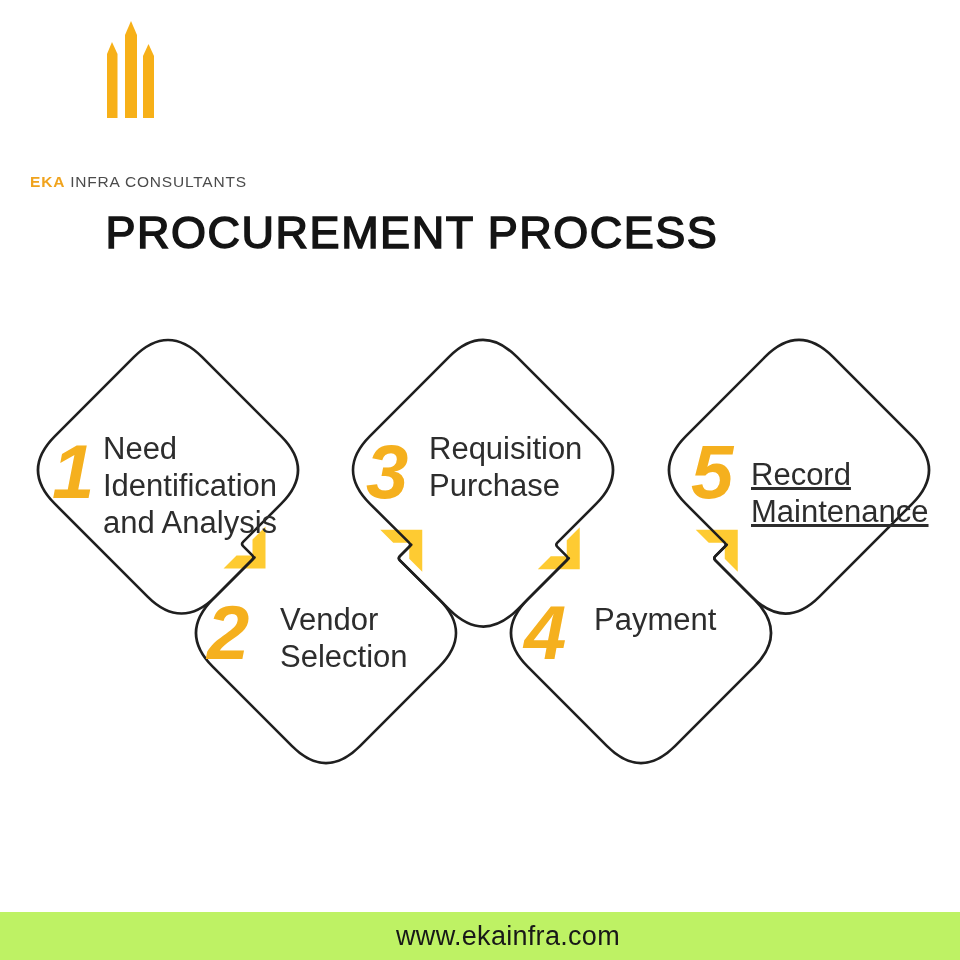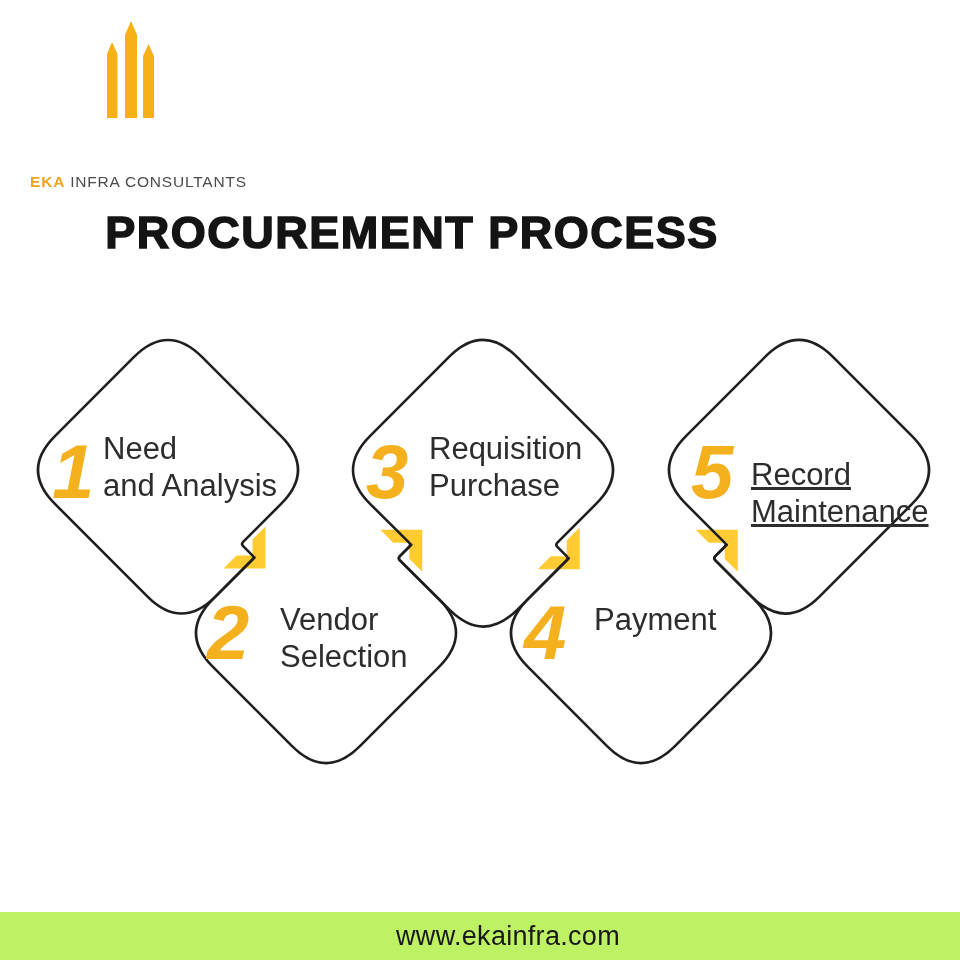--- a/index.html
+++ b/index.html
@@ -8,21 +8,21 @@
   .abs{position:absolute;}
 
   
   #logo-mark{left:100px;top:16px;width:60px;height:106px;}
   #brand-line{left:30px;top:133px;font-size:15.5px;letter-spacing:0.8px;white-space:nowrap;margin-top:40px;}
   #brand-bold{font-weight:700;}
   #brand-rest{font-weight:400;}
 
   
   #page-title{left:0;top:207px;width:824px;text-align:center;
-    font-size:45px;font-weight:700;letter-spacing:1.5px;color:#141414;
+    font-size:45px;font-weight:400;letter-spacing:1.5px;color:#141414;
     -webkit-text-stroke:1.5px #141414;white-space:nowrap;}
 
   
   #process-figure{left:0;top:0;width:960px;height:960px;}
 
   
   .step-number{font-size:76px;line-height:76px;font-weight:700;font-style:italic;white-space:nowrap;}
   .step-label{font-size:31px;line-height:37px;color:#2d2d2d;white-space:nowrap;}
   #step1-number{left:52px;top:434px;}
   #step1-label{left:103px;top:430px;}
@@ -69,20 +69,21 @@
     <path id="diamond-2" d="M411.25,544.75 L399.87,556.13 Q397.75,558.25 399.88,560.36 L438.95,599.17 Q473.00,633.00 439.06,666.94 L359.94,746.06 Q326.00,780.00 292.06,746.06 L212.94,666.94 Q179.00,633.00 212.94,599.06 L254.50,557.50"></path>
     <path id="diamond-3" d="M449.06,356.94 Q483.00,323.00 516.94,356.94 L596.06,436.06 Q630.00,470.00 596.06,503.94 L557.37,542.63 Q555.25,544.75 557.37,546.87 L566.63,556.13 Q568.75,558.25 566.63,560.37 L517.44,609.56 Q483.50,643.50 449.46,609.66 L399.88,560.37 Q397.75,558.25 399.87,556.13 L409.13,546.87 Q411.25,544.75 409.12,542.64 L370.05,503.83 Q336.00,470.00 369.94,436.06 L449.06,356.94 Z"></path>
     <path id="diamond-4" d="M726.75,544.75 L715.37,556.13 Q713.25,558.25 715.37,560.37 L754.06,599.06 Q788.00,633.00 754.06,666.94 L674.94,746.06 Q641.00,780.00 607.06,746.06 L527.94,666.94 Q494.00,633.00 527.94,599.06 L568.75,558.25"></path>
     <path id="diamond-5" d="M765.06,356.94 Q799.00,323.00 832.94,356.94 L912.06,436.06 Q946.00,470.00 912.06,503.94 L819.44,596.56 Q785.50,630.50 751.56,596.56 L715.37,560.37 Q713.25,558.25 715.37,556.13 L724.63,546.87 Q726.75,544.75 724.63,542.63 L685.94,503.94 Q652.00,470.00 685.94,436.06 L765.06,356.94 Z"></path>
   </g>
 </svg>
 
 <div id="step1-number" class="abs step-number" style="color: rgb(245, 176, 30);">1</div>
 <div id="step1-label" class="abs step-label">
   <div>Need</div>
+  <div>Identification</div>
   <div>and Analysis</div>
 </div>
 
 <div id="step2-number" class="abs step-number" style="color: rgb(245, 176, 30);">2</div>
 <div id="step2-label" class="abs step-label">
   <div>Vendor</div>
   <div>Selection</div>
 </div>
 
 <div id="step3-number" class="abs step-number" style="color: rgb(245, 176, 30);">3</div>

